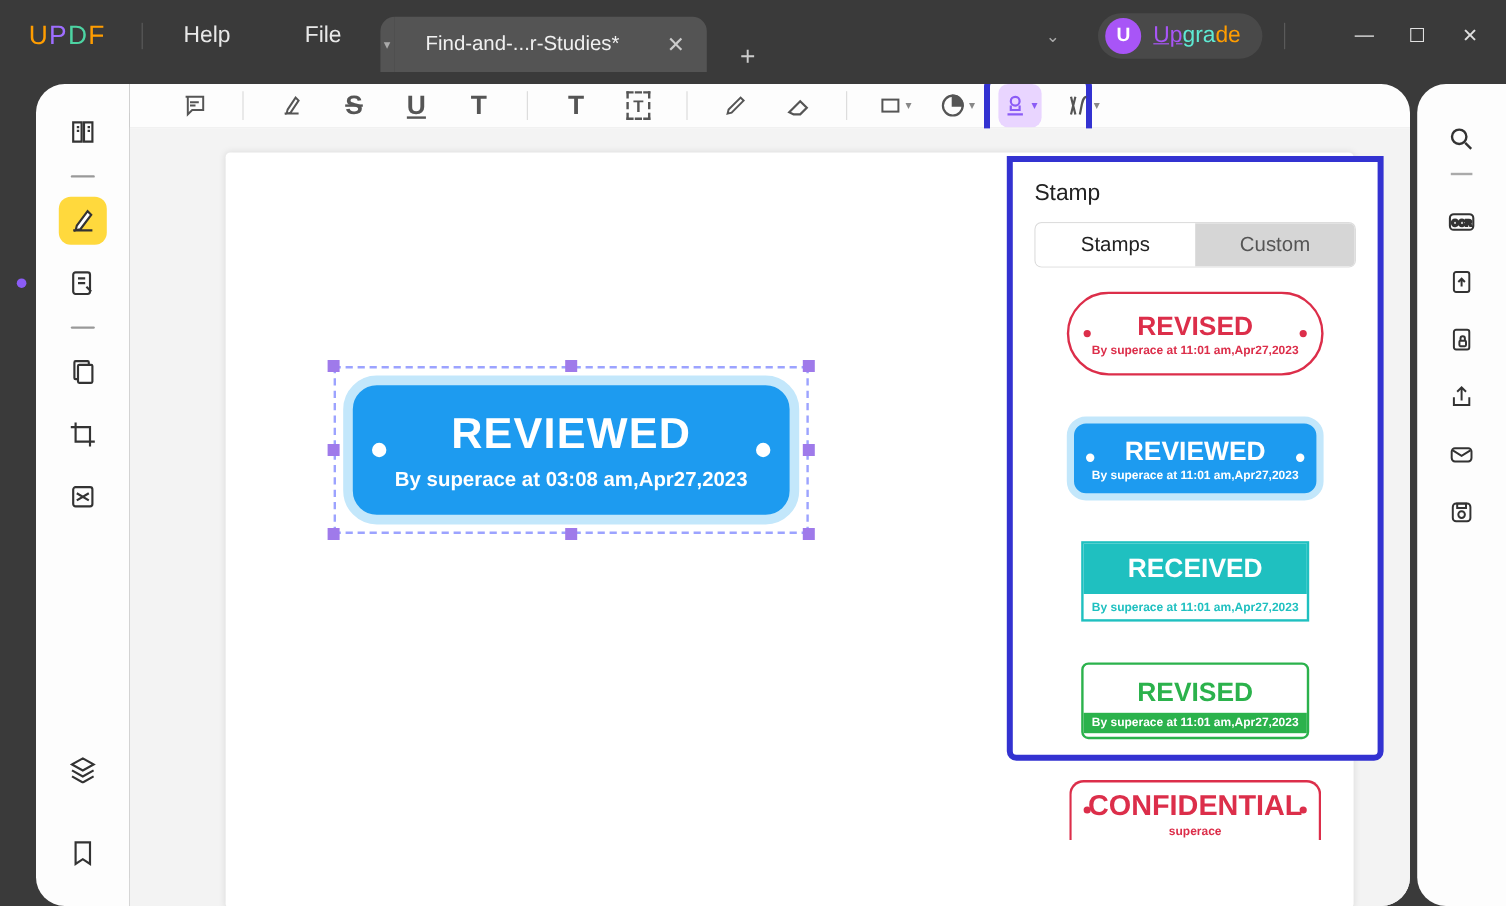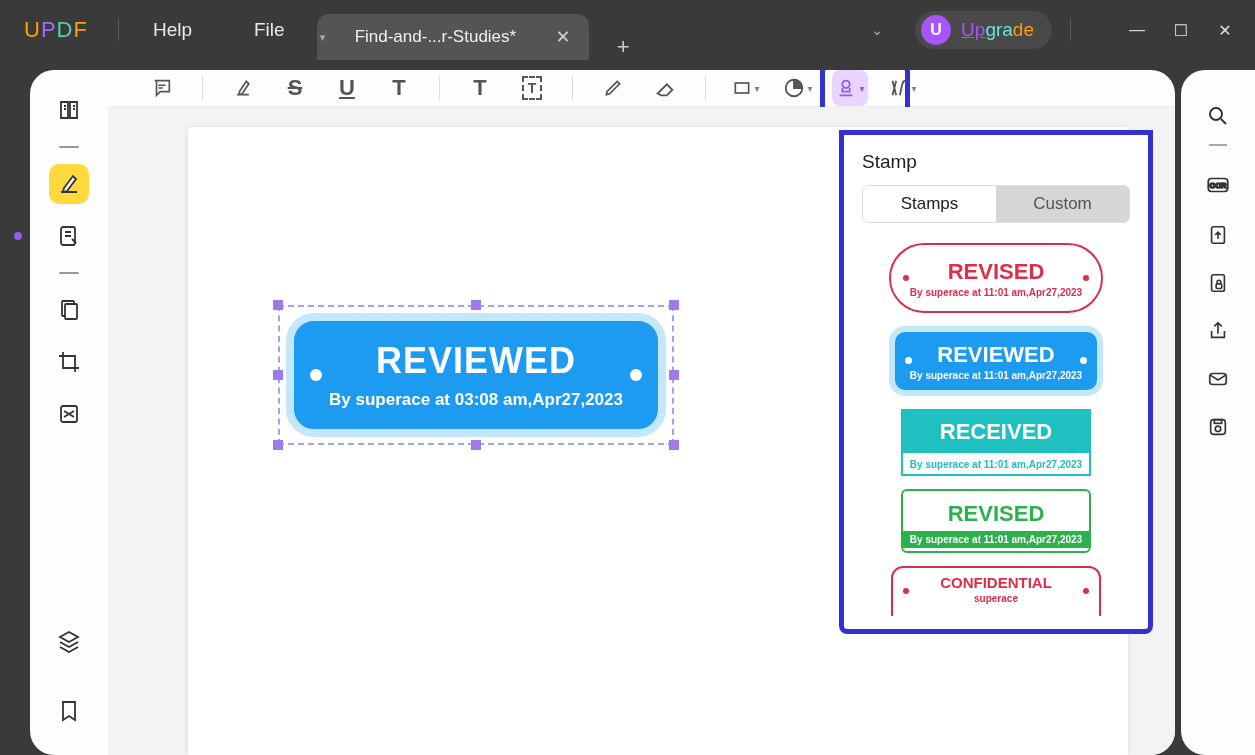--- a/index.html
+++ b/index.html
@@ -75,21 +75,21 @@
 .ps-title { color: #fff; font-size: 36px; font-weight: 800; letter-spacing: 1px; }
 .ps-sub { color: #fff; font-size: 17px; font-weight: 600; margin-top: 8px; }
 
 
 .stamp-pop { position: absolute; top: 60px; right: 22px; width: 314px; height: 504px; background: #fff; border: 5px solid #3332d1; border-radius: 0 0 8px 8px; padding: 16px 18px; }
 .sp-title { font-size: 19px; color: #222; margin-bottom: 12px; }
 .sp-tabs { display: flex; border: 1px solid #ddd; border-radius: 6px; overflow: hidden; margin-bottom: 20px; }
 .sp-tab { flex: 1; text-align: center; padding: 8px 0; font-size: 17px; cursor: pointer; }
 .sp-tab.active { background: #fff; color: #222; }
 .sp-tab.inactive { background: #d6d6d6; color: #555; }
-.sp-list { display: flex; flex-direction: column; gap: 13px; align-items: center; overflow: hidden; height: 500px; }
+.sp-list { display: flex; flex-direction: column; gap: 34px; align-items: center; overflow: hidden; height: 500px; }
 
 .st { width: 214px; height: 70px; display: flex; flex-direction: column; align-items: center; justify-content: center; cursor: pointer; position: relative; }
 .st-title { font-weight: 800; font-size: 22px; }
 .st-sub { font-size: 10px; font-weight: 700; margin-top: 2px; }
 
 .st-revised { border: 2px solid #dc2e4a; border-radius: 36px; color: #dc2e4a; }
 .st-revised .d { position: absolute; width: 6px; height: 6px; background: #dc2e4a; border-radius: 50%; top: calc(50% - 3px); }
 .st-revised .d.l { left: 12px; } .st-revised .d.r { right: 12px; }
 
 .st-reviewed { background: #1d9bf0; border: 6px solid #c3e7fb; border-radius: 16px; color: #fff; }
@@ -320,21 +320,21 @@
           <div class="top">RECEIVED</div>
           <div class="st-sub">By superace at 11:01 am,Apr27,2023</div>
         </div>
         <div class="st st-approved" style="padding:0">
           <div class="st-title" style="margin-top:6px">REVISED</div>
           <div class="st-sub">By superace at 11:01 am,Apr27,2023</div>
         </div>
         <div class="st st-confidential">
           <div class="d l"></div>
             <div class="d r"></div>
-          <div class="st-title" style="font-size:15px">CONFIDENTIAL</div>
+          <div class="st-title" style="font-size:24px">CONFIDENTIAL</div>
           <div class="st-sub">superace</div>
         </div>
       </div>
     </div>
   </div>
 
   <div class="right-rail">
     <div class="rr-item">
         <svg width="24" height="24" viewBox="0 0 24 24" fill="none" stroke="#333" stroke-width="2">
           <circle cx="10" cy="10" r="6"></circle>

